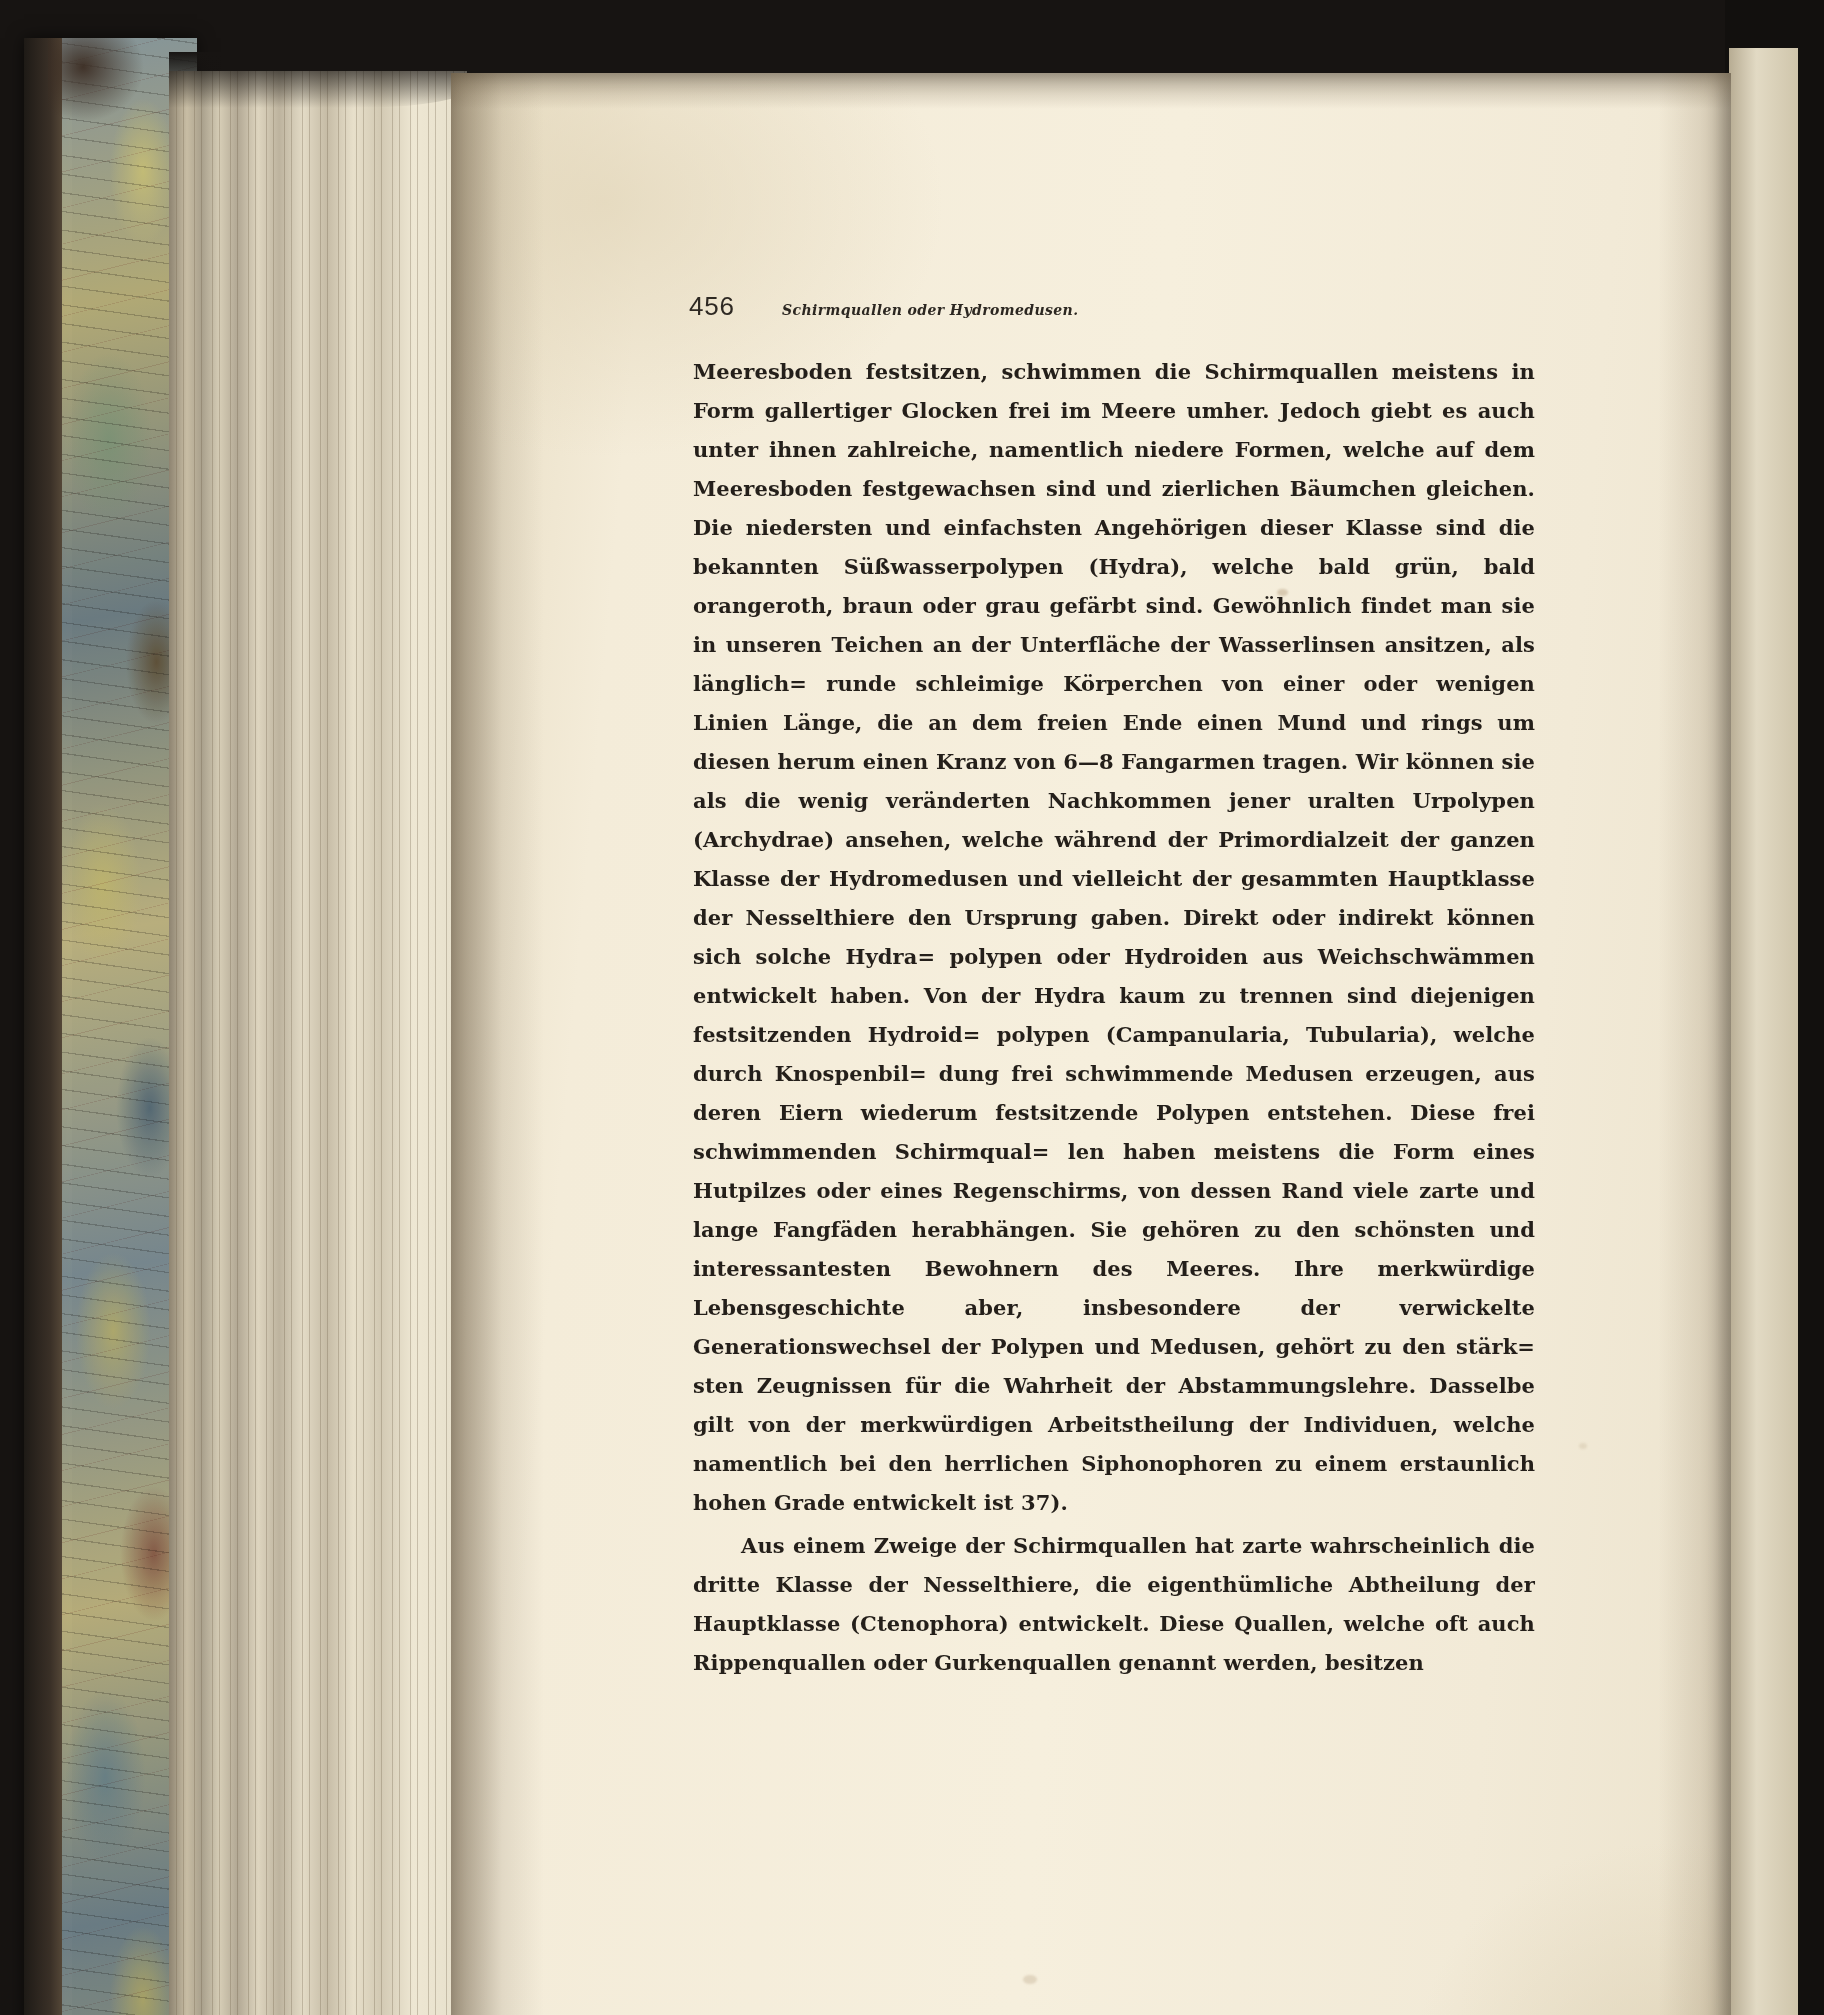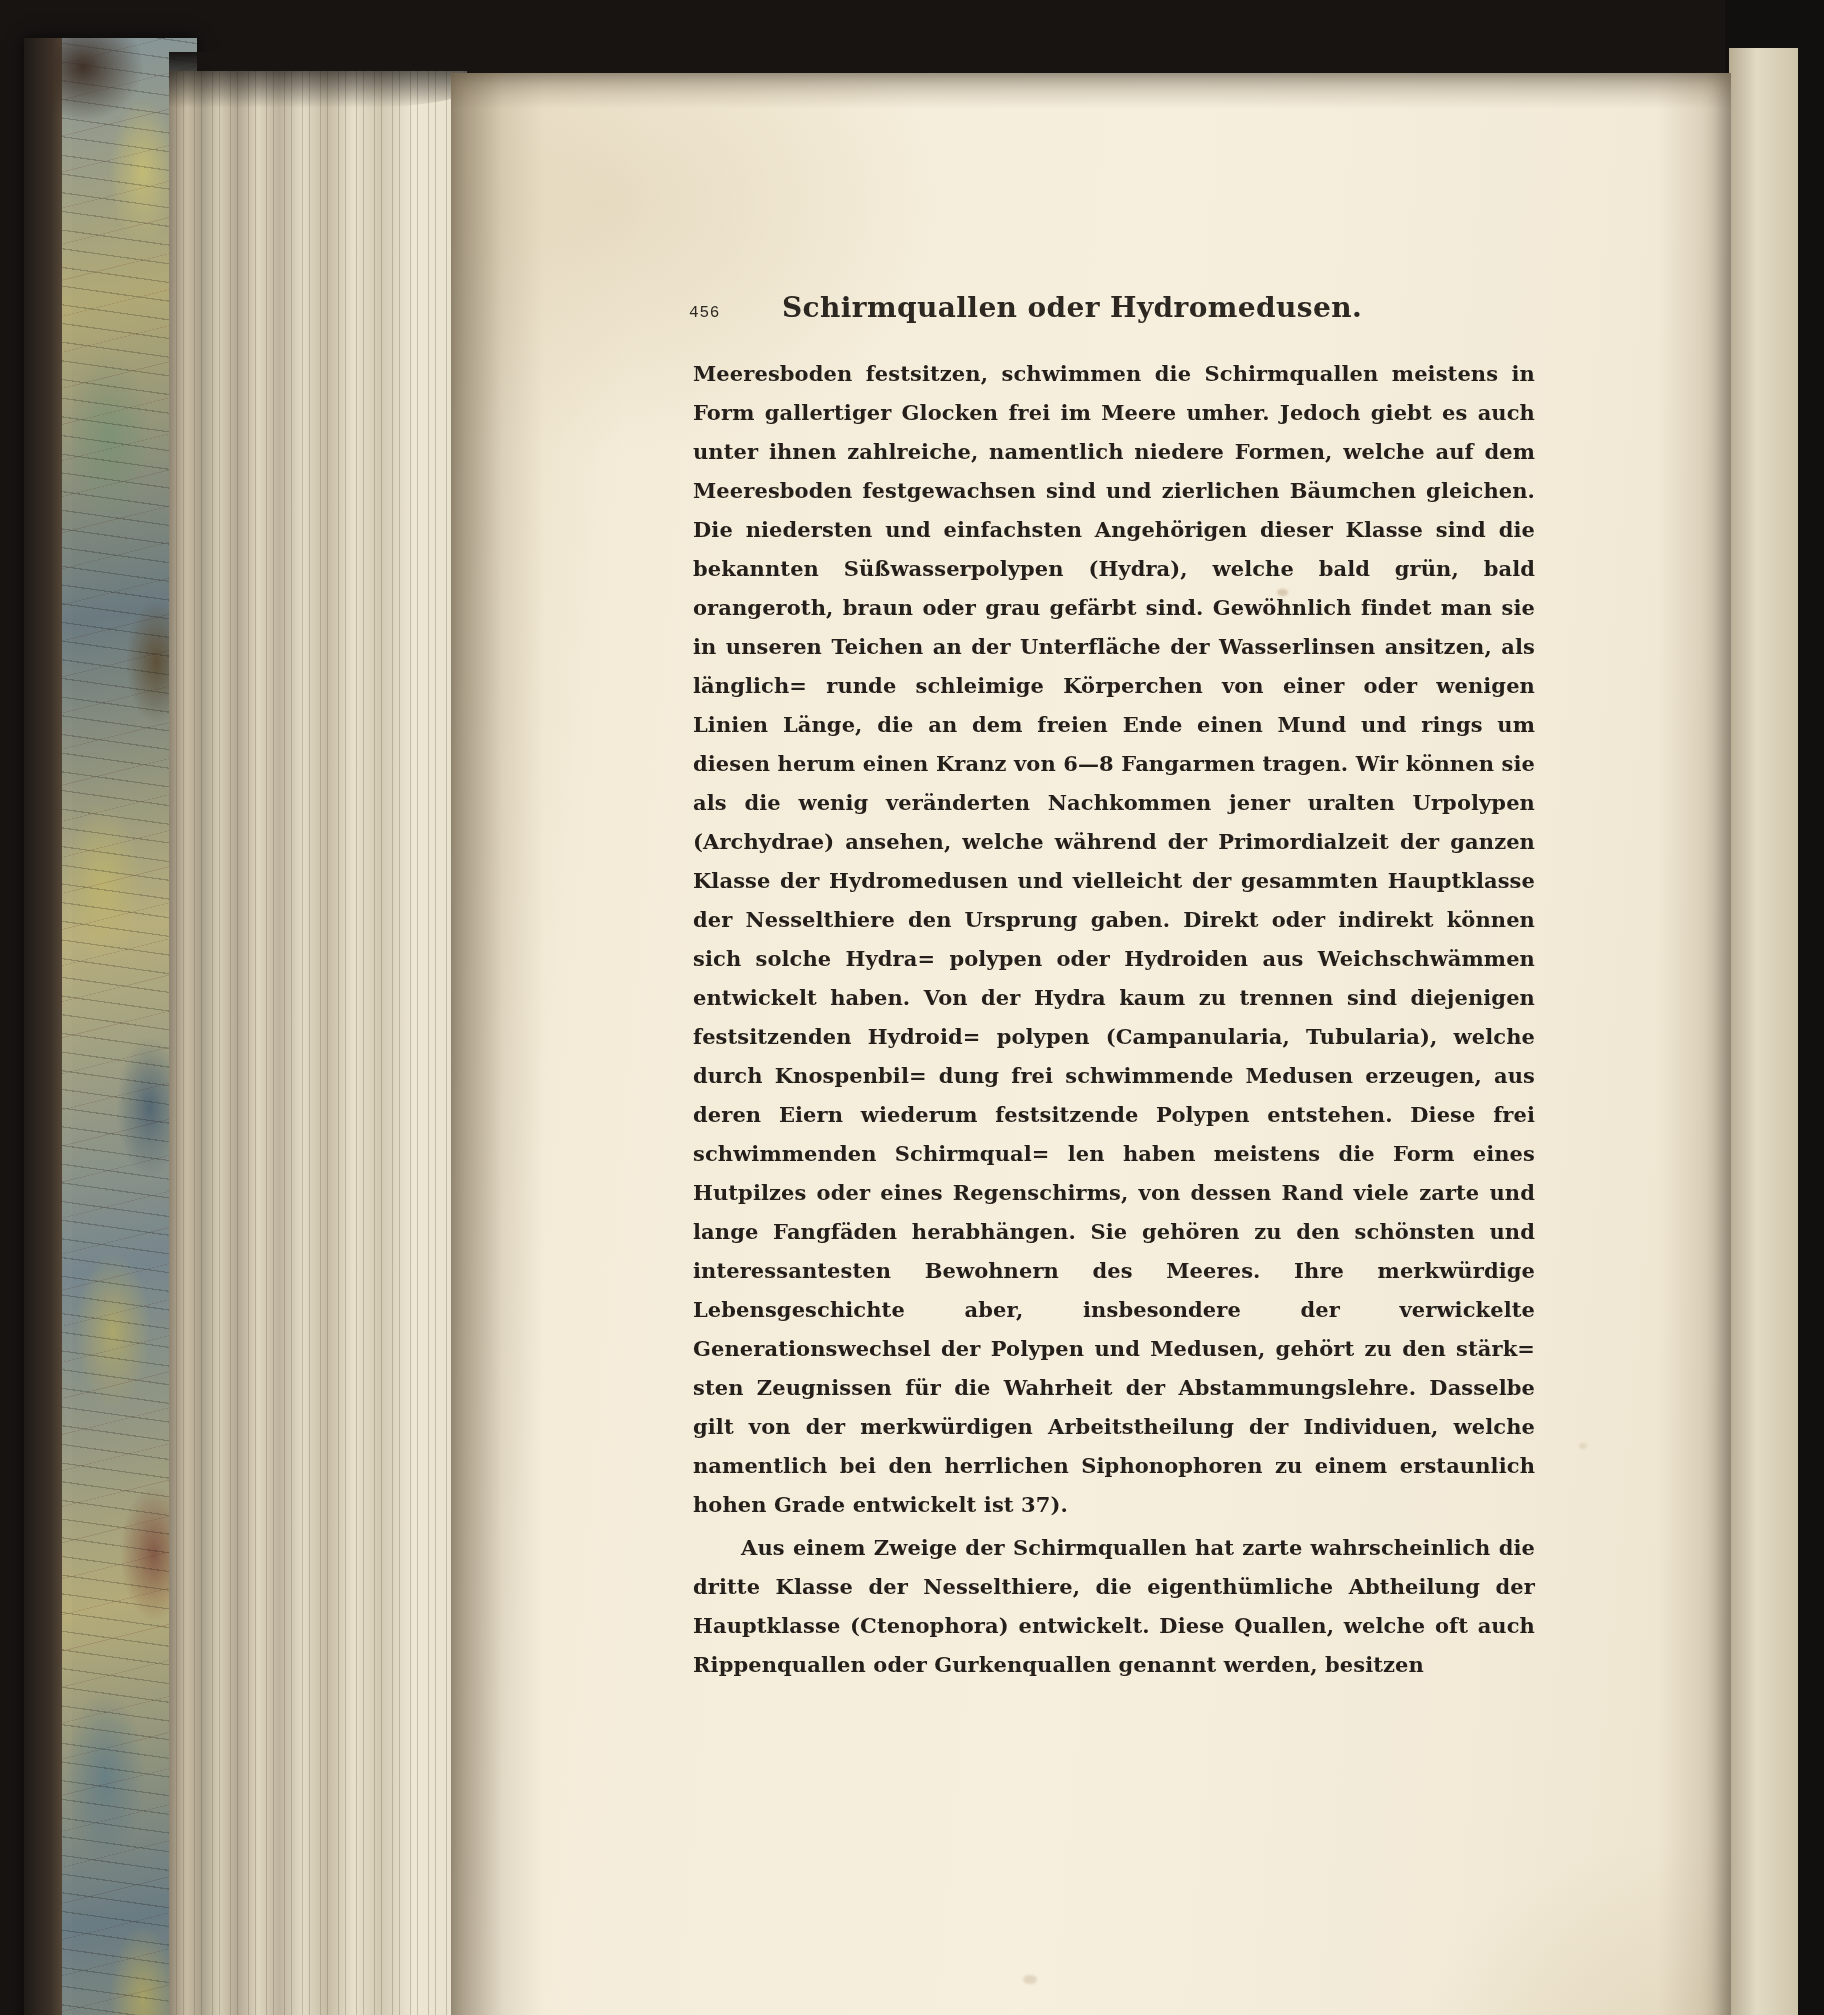--- a/index.html
+++ b/index.html
@@ -171,33 +171,34 @@
     top: 218px;
     width: 850px;
   }
   .running-head {
     display: flex;
     align-items: baseline;
     margin-bottom: 30px;
     color: #2b2620;
   }
   .folio {
-    font-family: Liberation Mono, monospace;
-    font-size: 16px;
+    font-family: Liberation Sans, sans-serif;
+    font-size: 26px;
     letter-spacing: 0.8px;
     width: 93px;
     color: #2e2923;
   }
   .head-title {
     font-family: "DejaVu Serif", serif;
-    font-size: 28px;
+    font-size: 14px;
     font-weight: 700;
     letter-spacing: 0.4px;
     color: #2c2721;
     white-space: nowrap;
+    font-style: italic;
   }
   .body-text {
     font-family: "DejaVu Serif", serif;
     font-size: 21px;
     line-height: 39px;
     color: #241f1a;
     text-align: justify;
     text-justify: inter-word;
     font-weight: 600;
     letter-spacing: 0.1px;

